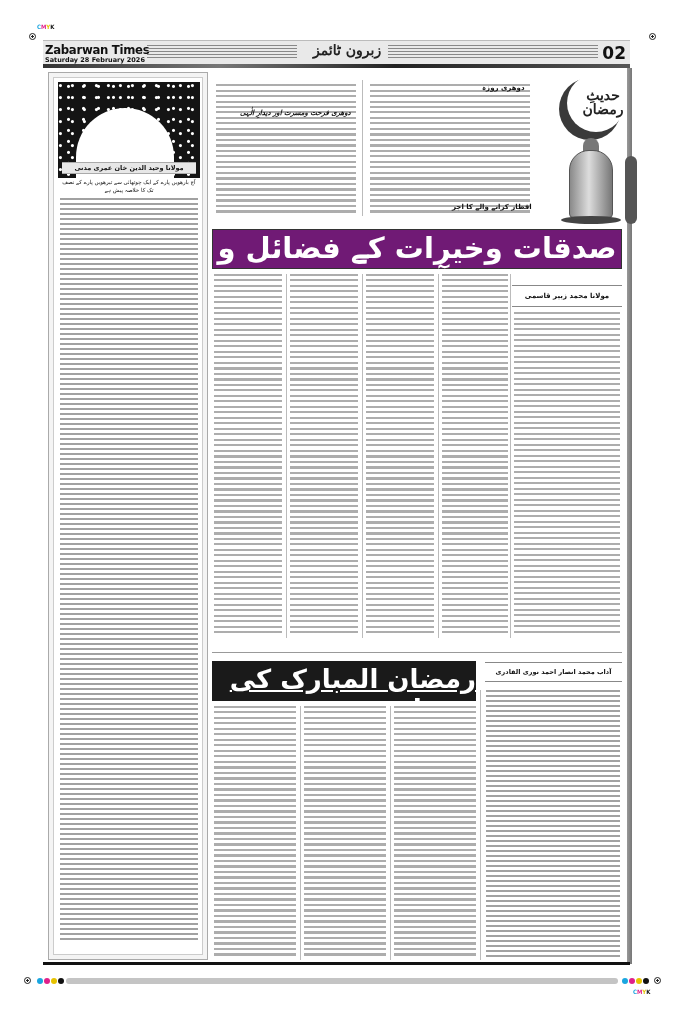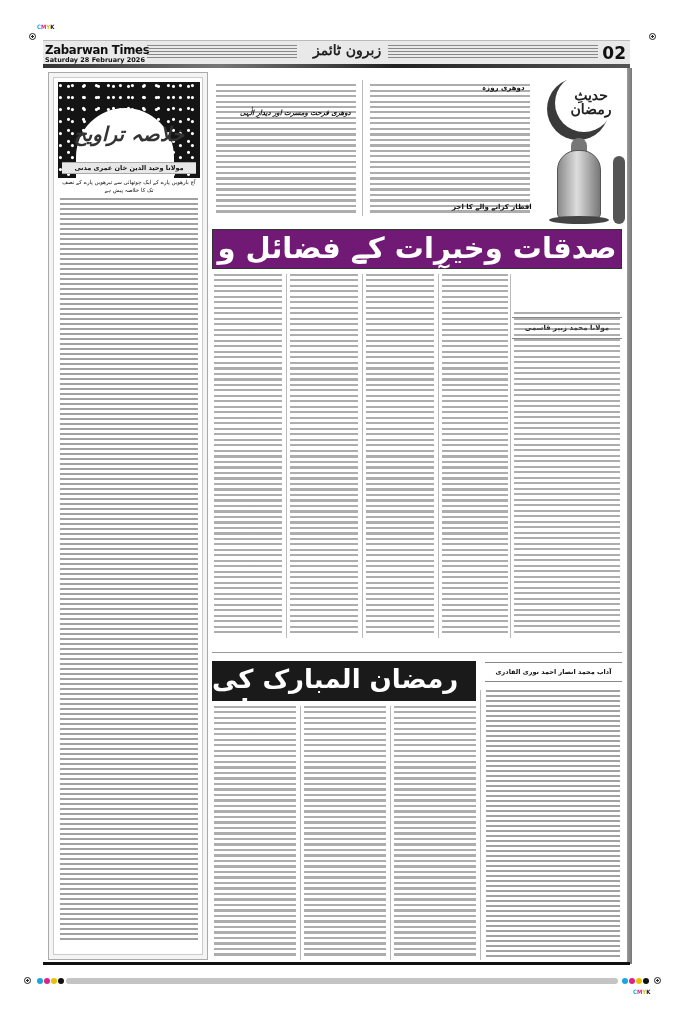--- a/index.html
+++ b/index.html
@@ -34,38 +34,38 @@
   .ornament-arch { position: absolute; left: 22px; top: 30px; width: 98px; height: 78px; background: #fff; border-radius: 50px 50px 0 0; }
   .left-title { position: absolute; left: 10px; top: 44px; width: 130px; text-align: center; font: bold 20px "DejaVu Serif", serif; color: #333; direction: rtl; font-style: italic; }
   .left-byline { position: absolute; left: 8px; top: 84px; width: 134px; height: 12px; background: #e7e7e7; border-top: 1px solid #aaa; border-bottom: 1px solid #aaa; text-align: center; font: bold 6.5px "DejaVu Sans", sans-serif; direction: rtl; line-height: 10px; }
   .left-intro { position: absolute; left: 8px; top: 100px; width: 134px; text-align: center; font: 5.5px "DejaVu Sans", sans-serif; line-height: 8px; direction: rtl; }
 
   .textblock { position: absolute; background: repeating-linear-gradient(to bottom, #6a6a6a 0 2px, transparent 2px 5.5px); opacity: 0.55; }
   .textblock.dense { background: repeating-linear-gradient(to bottom, #555 0 2px, transparent 2px 5px); }
 
   
   .hadith-box { position: absolute; left: 212px; top: 72px; width: 415px; height: 150px; background: #fff; }
-  .hadith-emblem { position: absolute; left: 535px; top: 70px; width: 95px; height: 158px; }
+  .hadith-emblem { position: absolute; left: 547px; top: 70px; width: 95px; height: 158px; }
   .crescent { position: absolute; left: 12px; top: 8px; width: 62px; height: 62px; border-radius: 50%; background: #3a3a3a; }
   .crescent::after { content: ""; position: absolute; left: 8px; top: -4px; width: 58px; height: 58px; border-radius: 50%; background: #fff; }
   .hadith-emblem-text { position: absolute; left: 26px; top: 18px; font: bold 14px "DejaVu Serif", serif; direction: rtl; color: #222; z-index: 2; width: 60px; text-align: center; line-height: 14px; }
   .lantern { position: absolute; left: 22px; top: 80px; width: 44px; height: 68px; background: linear-gradient(to right, #8a8a8a, #ddd 45%, #777); border-radius: 20px 20px 4px 4px; border: 1px solid #555; }
   .lantern-top { position: absolute; left: 36px; top: 68px; width: 16px; height: 14px; background: #777; border-radius: 8px 8px 0 0; }
   .lantern-base { position: absolute; left: 14px; top: 146px; width: 60px; height: 8px; background: #444; border-radius: 50%; }
   .hadith-tag { position: absolute; left: 78px; top: 86px; width: 12px; height: 68px; background: #555; border-radius: 6px; }
   .hadith-heading { position: absolute; font: bold 7px "DejaVu Sans", sans-serif; direction: rtl; color: #111; white-space: nowrap; }
 
   
   .banner1 { position: absolute; left: 212px; top: 229px; width: 410px; height: 40px; background: #701a75; border: 1px solid #333; }
   .banner1-text { position: absolute; left: 0; top: 1px; width: 100%; text-align: center; font: bold 29px "DejaVu Sans", sans-serif; color: #fff; direction: rtl; letter-spacing: 0.5px; }
-  .byline-box { position: absolute; left: 512px; top: 285px; width: 110px; height: 22px; border-top: 1px solid #888; border-bottom: 1px solid #888; text-align: center; font: bold 7px "DejaVu Sans", sans-serif; direction: rtl; line-height: 20px; margin-top: 32px; }
+  .byline-box { position: absolute; left: 512px; top: 285px; width: 110px; height: 22px; border-top: 1px solid #888; border-bottom: 1px solid #888; text-align: center; font: bold 7px "DejaVu Sans", sans-serif; direction: rtl; line-height: 20px; }
 
   
   .banner2 { position: absolute; left: 212px; top: 661px; width: 264px; height: 40px; background: #1a1a1a; }
-  .banner2-text { position: absolute; left: 0; top: 3px; width: 100%; text-align: left; font: bold 26px "DejaVu Sans", sans-serif; color: #fff; direction: rtl; }
+  .banner2-text { position: absolute; left: 0; top: 3px; width: 100%; text-align: right; font: bold 26px "DejaVu Sans", sans-serif; color: #fff; direction: rtl; text-decoration: underline; }
   .byline-box2 { position: absolute; left: 485px; top: 662px; width: 137px; height: 20px; border-top: 1px solid #888; border-bottom: 1px solid #888; text-align: center; font: bold 6.5px "DejaVu Sans", sans-serif; direction: rtl; line-height: 18px; }
   .hr { position: absolute; height: 1px; background: #999; }
   .vr { position: absolute; width: 1px; background: #bbb; }
 
   
   .reg-bar { position: absolute; left: 66px; top: 978px; width: 552px; height: 6px; border-radius: 3px; background: #c4c4c4; }
   .dot { position: absolute; width: 6px; height: 6px; border-radius: 50%; top: 978px; }
 </style>
 </head>
 <body>
@@ -86,21 +86,20 @@
 </div>
 <div class="mast-bar"></div>
 
 <div class="frame"></div>
 <div class="frame-right-edge"></div>
 
 <div class="left-box">
   <div class="left-inner">
     <div class="ornament"></div>
     <div class="ornament-arch"></div>
-    <div class="left-title">خلاصہ تراویح</div>
     <div class="left-byline">مولانا وحید الدین خان عمری مدنی</div>
     <div class="left-intro">آج بارھویں پارے کے ایک چوتھائی سے تیرھویں پارے کے نصف تک کا خلاصہ پیش ہے</div>
     <div class="textblock dense" style="left:6px;top:120px;width:138px;height:745px;"></div>
   </div>
 </div>
 
 <div class="hadith-box">
   <div class="textblock" style="left:4px;top:12px;width:140px;height:130px;"></div>
   <div class="vr" style="left:150px;top:8px;height:136px;"></div>
   <div class="textblock" style="left:158px;top:12px;width:160px;height:130px;"></div>

